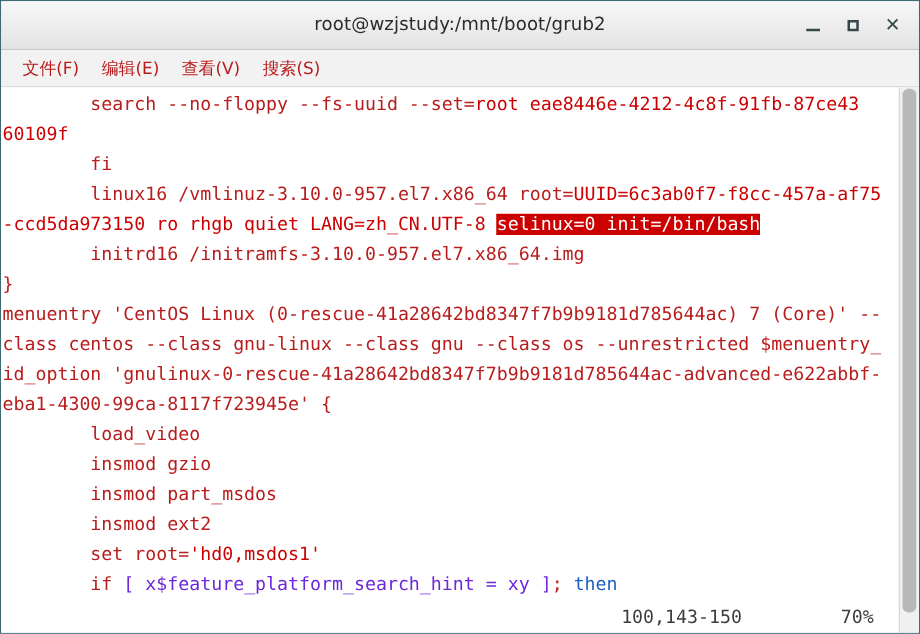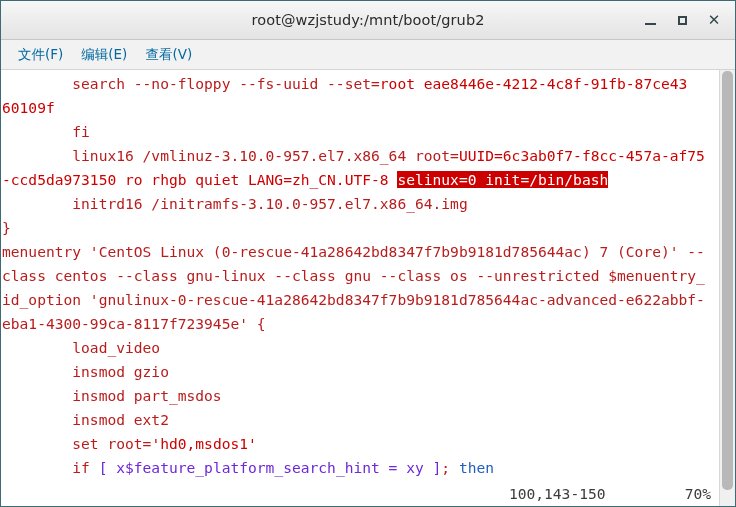--- a/index.html
+++ b/index.html
@@ -85,21 +85,21 @@
     background: #f2f2f2;
     border-bottom: 1px solid #d4d4d4;
     display: flex;
     align-items: center;
     padding-left: 8px;
     box-sizing: border-box;
   }
   .menu-item {
     font-family: "DejaVu Sans", "Liberation Sans", sans-serif;
     font-size: 13.5px;
-    color: #0369a1;
+    color: #b91c1c;
     padding: 3px 9px;
     white-space: nowrap;
     cursor: default;
   }
 
   
   .term-wrap {
     position: relative;
     flex: 1 1 auto;
     display: flex;
@@ -137,21 +137,21 @@
     height: 24px;
     line-height: 24px;
     font-family: "DejaVu Sans Mono", "Liberation Mono", monospace;
     font-size: 14.6px;
     color: #1a1a1a;
     background: #ffffff;
     white-space: pre;
   }
   .status-right {
     position: absolute;
-    right: 8px;
+    right: 20px;
     top: 0;
     color: #3c3c3c;
     font-weight: 400;
   }
   .watermark {
     position: absolute;
     right: 10px;
     bottom: 1px;
     font-family: "DejaVu Sans", "Liberation Sans", sans-serif;
     font-size: 13px;
@@ -194,20 +194,21 @@
       <div class="win-btn">
           <span class="glyph-close">✕</span>
         </div>
     </div>
   </div>
 
   <div class="menubar">
     <div class="menu-item">文件(F)</div>
     <div class="menu-item">编辑(E)</div>
     <div class="menu-item">查看(V)</div>
+    <div class="menu-item">搜索(S)</div>
   </div>
 
   <div class="term-wrap">
     <div class="term">
       <div class="term-body" id="term-body"><div class="line"><span class="blk">        search --no-floppy --fs-uuid --set=</span><span class="red">root eae8446e-4212-4c8f-91fb-87ce43</span></div><div class="line"><span class="red">60109f</span></div><div class="line"><span class="blk">        fi</span></div><div class="line"><span class="blk">        linux16 /vmlinuz-3.10.0-957.el7.x86_64 root=</span><span class="red">UUID=6c3ab0f7-f8cc-457a-af75</span></div><div class="line"><span class="red">-ccd5da973150 ro rhgb quiet LANG=zh_CN.UTF-8 </span><span class="hl">selinux=0 init=/bin/bash</span></div><div class="line"><span class="blk">        initrd16 /initramfs-3.10.0-957.el7.x86_64.img</span></div><div class="line"><span class="blk">}</span></div><div class="line"><span class="blk">menuentry 'CentOS Linux (0-rescue-41a28642bd8347f7b9b9181d785644ac) 7 (Core)' --</span></div><div class="line"><span class="blk">class centos --class gnu-linux --class gnu --class os --unrestricted $menuentry_</span></div><div class="line"><span class="blk">id_option 'gnulinux-0-rescue-41a28642bd8347f7b9b9181d785644ac-advanced-e622abbf-</span></div><div class="line"><span class="blk">eba1-4300-99ca-8117f723945e' {</span></div><div class="line"><span class="blk">        load_video</span></div><div class="line"><span class="blk">        insmod gzio</span></div><div class="line"><span class="blk">        insmod part_msdos</span></div><div class="line"><span class="blk">        insmod ext2</span></div><div class="line"><span class="blk">        set root=</span><span class="red">'hd0,msdos1'</span></div><div class="line"><span class="blk">        if </span><span class="green">[ x$feature_platform_search_hint = xy ]</span><span class="blk">; </span><span class="blue">then</span></div><div class="line"><span class="blk">          search --no-floppy --fs-uuid --set=</span><span class="red">root --hint-bios=hd0,msdos1 --hint-</span></div><div class="line"></div></div>
 
       <div class="statusline">
         
         <span class="status-right"><span>100,143-150</span>         <span>70%</span></span>
       </div>

